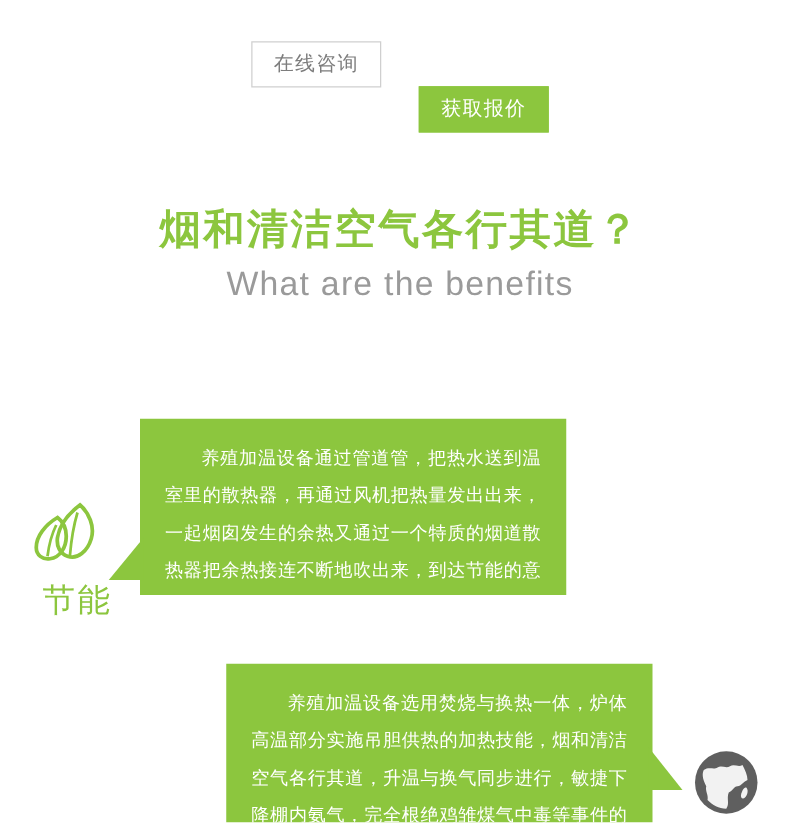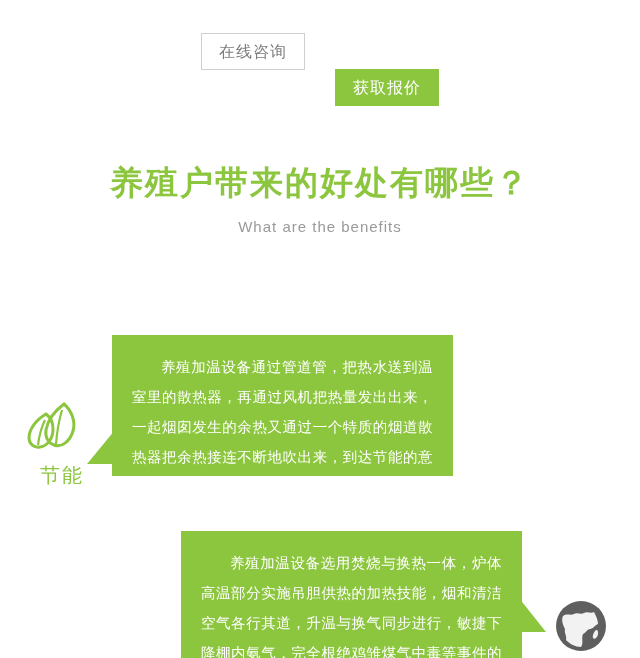--- a/index.html
+++ b/index.html
@@ -67,21 +67,21 @@
   }
   .heading .line2 {
     color: #8cc63e;
     font-size: 33px;
     font-weight: bold;
     letter-spacing: 2px;
     line-height: 46px;
   }
   .heading .sub {
     color: #9a9a9a;
-    font-size: 15px;
+    font-size: 27px;
     letter-spacing: 1px;
     line-height: 34px;
     margin-top: 4px;
   }
 
   
   .bubble {
     position: absolute;
     background: #8cc63e;
     color: #ffffff;
@@ -135,21 +135,21 @@
   
   .leaf-wrap {
     position: absolute;
     left: 22px;
     top: 400px;
     width: 80px;
     text-align: center;
   }
   .leaf-label {
     color: #8cc63e;
-    font-size: 20px;
+    font-size: 26px;
     letter-spacing: 2px;
     margin-top: 8px;
   }
 
   
   .globe-wrap {
     position: absolute;
     left: 553px;
     top: 598px;
     width: 56px;
@@ -158,21 +158,21 @@
 </style>
 </head>
 <body>
 
 <div class="btn-row">
   <div class="btn btn-outline">在线咨询</div>
   <div class="btn btn-solid">获取报价</div>
 </div>
 
 <div class="heading">
-  <div class="line2">养殖户带来的好处有哪些？</div>
+  <div class="line2">烟和清洁空气各行其道？</div>
   <div class="sub">What are the benefits</div>
 </div>
 
 <div class="leaf-wrap">
   <span>
     <svg width="72" height="50" viewBox="0 0 72 50" xmlns="http://www.w3.org/2000/svg">
       <path d="M38 4 C30 10 22 18 20 30 C19 37 22 43 28 45 C36 48 44 41 47 31 C50 21 45 10 38 4 Z" fill="none" stroke="#8cc63e" stroke-width="3"></path>
       <path d="M36 10 C33 20 31 32 30 44" fill="none" stroke="#8cc63e" stroke-width="2.2"></path>
       <path d="M20 14 C10 20 3 29 3 38 C3 44 8 48 14 47 C22 46 27 38 27 29 C27 22 24 17 20 14 Z" fill="none" stroke="#8cc63e" stroke-width="3"></path>
       <path d="M19 20 C15 28 13 37 12 45" fill="none" stroke="#8cc63e" stroke-width="2.2"></path>

